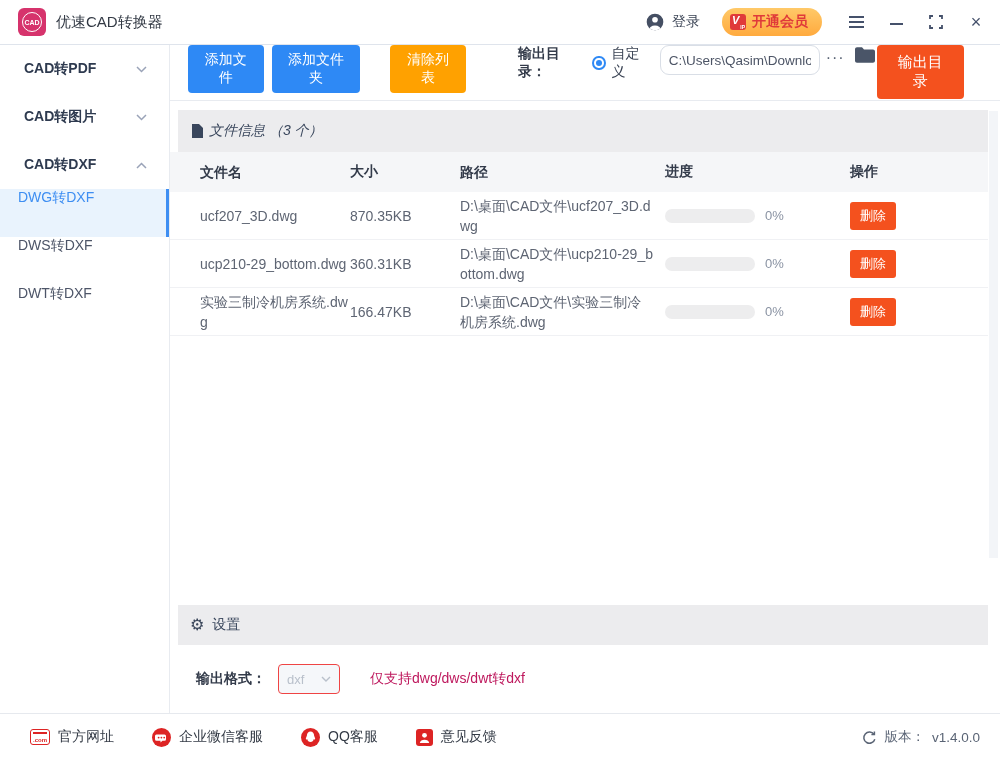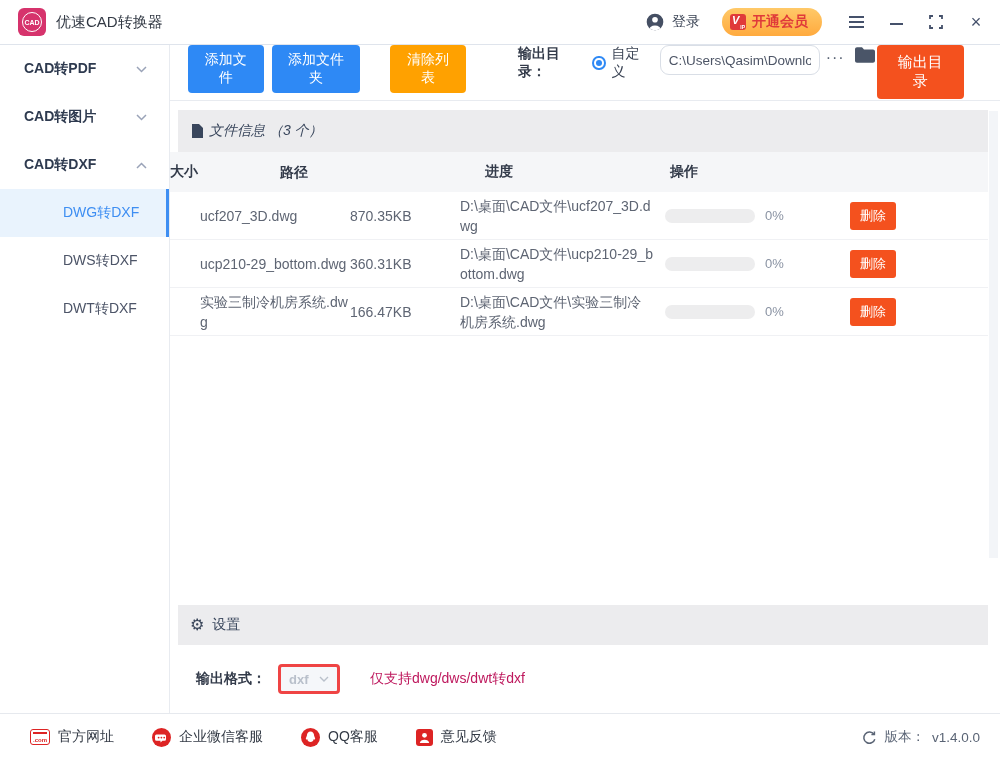--- a/index.html
+++ b/index.html
@@ -36,21 +36,21 @@
   .min-ico { width:13px; height:2px; background:#45516b; margin-top:4px; }
   .close-ico { font-size:18px; line-height:16px; }
 
   
   .body-row { flex:1 1 auto; display:flex; min-height:0; }
   .sidebar { width:170px; flex:0 0 170px; border-right:1px solid #e8ebf0; background:#fff; }
   .side-group { height:48px; display:flex; align-items:center; padding:0 22px 0 24px;
     cursor:pointer; }
   .side-group .lbl { font-size:14px; font-weight:700; color:#2e3a4f; }
   .side-group .chev { margin-left:auto; }
-  .side-sub { height:48px; display:flex; align-items:center; padding-left:63px;
+  .side-sub { height:48px; display:flex; padding-left:18px;
     font-size:14px; color:#4d5568; cursor:pointer; }
   .side-sub.active { background:#e9f3fd; color:#3e8ef2; border-right:3px solid #3e8ef2; }
 
   .main { flex:1 1 auto; display:flex; flex-direction:column; min-width:0; position:relative; }
 
   
   .toolbar { height:56px; flex:0 0 56px; display:flex; align-items:flex-start;
     padding:0 4px 0 10px; border-bottom:1px solid #e8ebf0; }
   .btn { border:none; border-radius:4px; color:#fff; font-size:14px;
     padding:6px 12px; cursor:pointer; font-family:inherit; }
@@ -95,23 +95,23 @@
   .spacer { flex:1 1 auto; background:#fff; }
 
   
   .settings-bar { height:40px; margin:0 12px 0 8px; background:#ececee;
     display:flex; align-items:center; padding:0 12px; gap:8px; }
   .gear { font-size:16px; color:#3c485c; line-height:1; }
   .settings-ttl { font-size:14px; color:#39465c; }
   .format-row { height:68px; display:flex; align-items:center; padding-left:26px; }
   .format-label { font-size:14px; font-weight:700; color:#333b4a; }
   .format-select { margin-left:12px; width:62px; height:30px; background:#f5f7fa;
-    border:3px solid #ef4444; border-radius:4px; display:flex; align-items:center;
+    border:1px solid #ef4444; border-radius:4px; display:flex; align-items:center;
     justify-content:space-between; padding:0 8px; color:#b9c0cb; font-size:13px;
-    cursor:not-allowed;font-weight:bold; }
+    cursor:not-allowed; }
   .format-hint { margin-left:30px; font-size:14px; color:#be185d; }
 
   
   .footer { height:47px; flex:0 0 47px; border-top:1px solid #e6e9ee; background:#fff;
     display:flex; align-items:center; padding:0 20px 0 30px; gap:38px; }
   .flink { display:flex; align-items:center; gap:8px; cursor:pointer; }
   .flink .txt { font-size:14px; color:#333a45; }
   .com-ico { width:20px; height:16px; border:1.6px solid #dd2424; border-radius:3px;
     position:relative; display:flex; align-items:flex-end; justify-content:center; }
   .com-ico::before { content:""; position:absolute; top:2px; left:2px; right:2px;
@@ -241,20 +241,21 @@
         <span>
           <svg width="11" height="14" viewBox="0 0 11 14">
               <path d="M0 0h7l4 4v10H0z" fill="#39465c"></path>
             </svg>
         </span>
         <span class="ttl">文件信息 （3 个）</span>
       </div>
 
       <div class="ftable">
         <div class="thead">
+          <div class="col-name">文件名</div>
           <div class="col-size">大小</div>
           <div class="col-path">路径</div>
           <div class="col-prog">进度</div>
           <div class="col-act">操作</div>
         </div>
 
         <div class="trow">
           <div class="col-name">ucf207_3D.dwg</div>
           <div class="col-size">870.35KB</div>
           <div class="col-path">D:\桌面\CAD文件\ucf207_3D.dwg</div>

